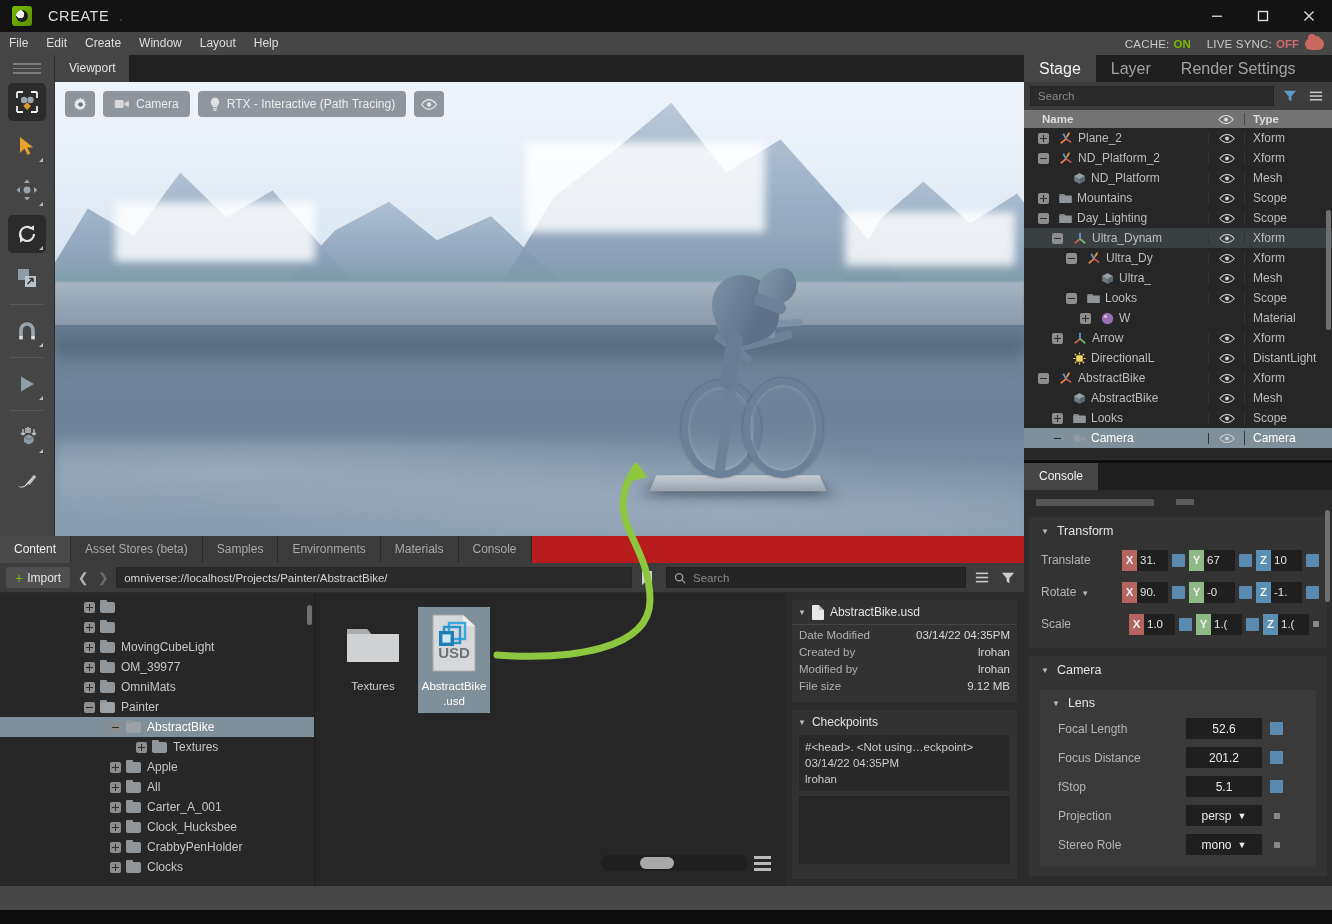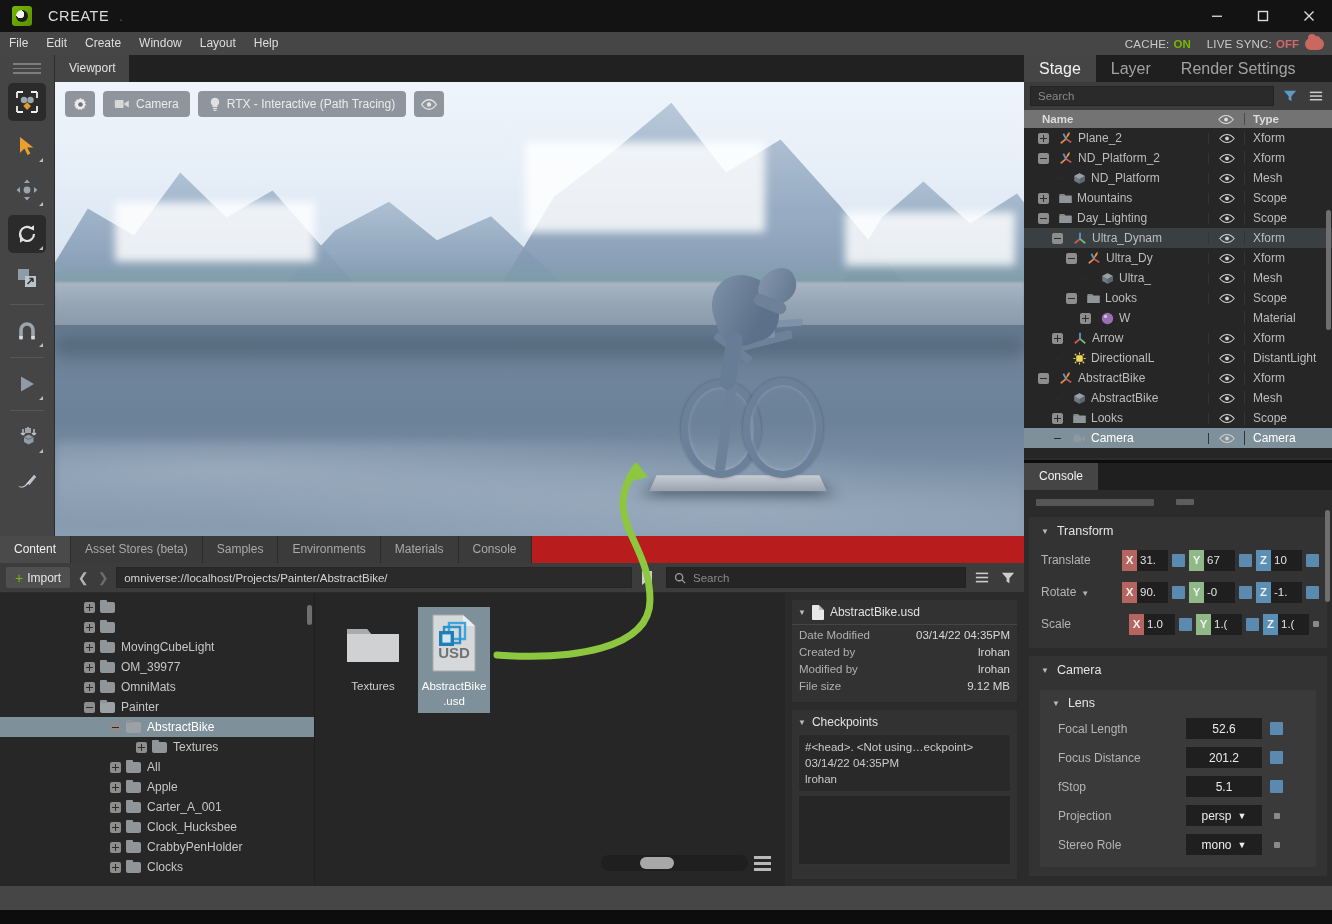--- a/index.html
+++ b/index.html
@@ -1148,27 +1148,27 @@
             <div class="tree-row">
               <span style="display:inline-block;width:136px"></span>
               <span class="exp plus"></span>
               <span class="folder"></span>
               <span>Textures</span>
             </div>
             <div class="tree-row">
               <span style="display:inline-block;width:110px"></span>
               <span class="exp plus"></span>
               <span class="folder"></span>
-              <span>All</span>
+              <span>Apple</span>
             </div>
             <div class="tree-row">
               <span style="display:inline-block;width:110px"></span>
               <span class="exp plus"></span>
               <span class="folder"></span>
-              <span>Apple</span>
+              <span>All</span>
             </div>
             <div class="tree-row">
               <span style="display:inline-block;width:110px"></span>
               <span class="exp plus"></span>
               <span class="folder"></span>
               <span>Carter_A_001</span>
             </div>
             <div class="tree-row">
               <span style="display:inline-block;width:110px"></span>
               <span class="exp plus"></span>

